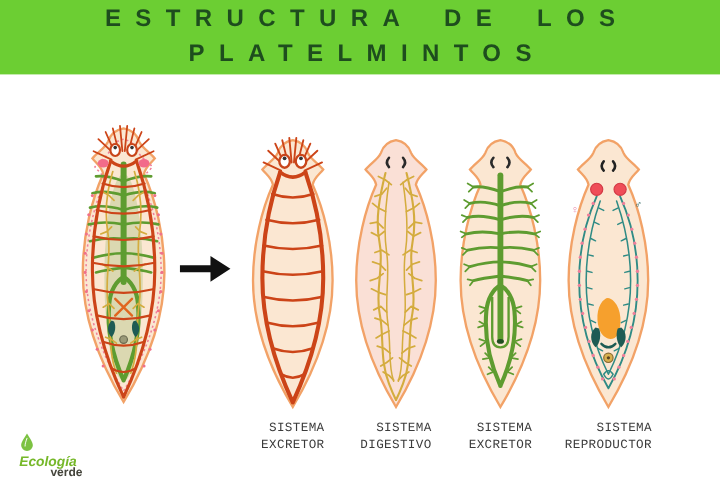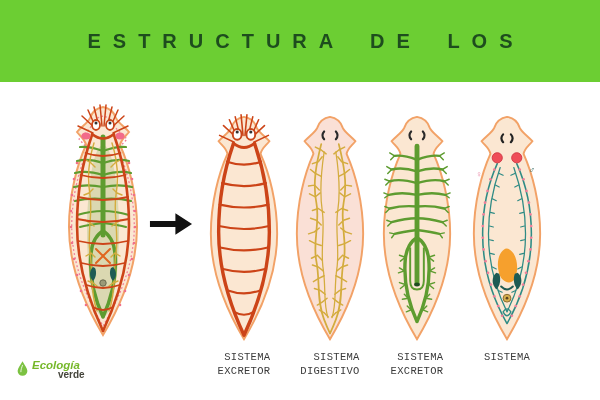--- a/index.html
+++ b/index.html
@@ -1,51 +1,52 @@
 <!DOCTYPE html>
 <html style="--header-bg: #6CCE33; --header-text: #1E4D1E; --body-bg: #FFFFFF; --label-text: #3B3B3B; --nervous-color: #CC4418; --excretory-color: #D4AC3E; --digestive-color: #5E9C30; --reproductive-teal: #2F8B85; --reproductive-pink: #F0708A; --reproductive-red: #EF4D58; --reproductive-orange: #F6A02D; --body-fill: #FBE7D2; --body-outline: #F2A267; --arrow-color: #111111; --logo-green: #76B82A; --logo-dark: #45453C;"><head>
 <meta charset="utf-8">
 <style>
   html,body{margin:0;padding:0;background:#e8e8e8;}
   .canvas{position:relative;width:600px;height:400px;background:var(--body-bg,#fff);
     font-family:"Liberation Sans",sans-serif;overflow:hidden;margin:0 auto;}
-  .header{position:absolute;top:0;left:0;right:0;height:82px;background:var(--header-bg,#6CCE33);
+  .header{position:absolute;top:0;left:0;right:0;height:62px;background:var(--header-bg,#6CCE33);
     display:flex;flex-direction:column;justify-content:center;align-items:center;}
   .title-line{color:var(--header-text,#1E4D1E);font-weight:bold;font-size:20px;
     letter-spacing:12px;word-spacing:8px;line-height:1.45;text-indent:12px;white-space:nowrap;}
   .overview{position:absolute;left:63px;top:100px;width:80px;height:242px;}
   .arrow-box{position:absolute;left:148px;top:211px;width:45px;height:26px;}
   .syscol{position:absolute;top:112px;display:flex;flex-direction:column;align-items:center;}
   .syscol svg.worm{width:78px;height:232px;display:block;}
   .sys-label{margin-top:6px;text-align:right;font-size:10.5px;line-height:1.35;
     color:var(--label-text,#3B3B3B);letter-spacing:0.3px;white-space:nowrap;font-family:Liberation Mono, monospace;}
   .col-nervioso{left:201px;width:86px;}
   .col-excretor{left:288px;width:84px;}
   .col-digestivo{left:375px;width:84px;}
   .col-reproductor{left:462px;width:90px;}
-  .logo{position:absolute;left:16px;top:360px;display:flex;align-items:flex-start;gap:3px;}
+  .logo{position:absolute;left:16px;top:360px;display:flex;align-items:flex-start;gap:3px;flex-direction:column;}
   .logo-text{position:relative;line-height:1;}
   .logo-line1{color:#76B82A;font-weight:bold;font-style:italic;font-size:11.5px;}
   .logo-line2{color:#45453C;font-weight:bold;font-size:10px;margin-left:26px;margin-top:-2px;}
   
   .nerv{stroke:var(--nervous-color,#CC4418);}
   .excr{stroke:var(--excretory-color,#D4AC3E);}
   .dige{stroke:var(--digestive-color,#5E9C30);}
   .repr{stroke:var(--reproductive-teal,#2F8B85);}
   .body-shape{fill:var(--body-fill,#FBE7D2);stroke:var(--body-outline,#F2A267);stroke-width:2;}
   .body-shape-pink{fill:#FAE0D6;stroke:var(--body-outline,#F2A267);stroke-width:2;}
   svg{overflow:visible;}
 </style>
 </head>
 <body>
 
 <div class="canvas">
 
   <div class="header">
     <div class="title-line">ESTRUCTURA DE LOS</div>
+    <div class="title-line">PLATELMINTOS</div>
   </div>
 
   <svg class="overview" viewBox="0 0 80 236">
     <path class="body-shape" d="M40,4 C34,5 29,9 27,15 C25,20 18,24 14,29 C17,33 22,36 23,42 C14,62 6,92 6,124 C6,164 22,202 40,232 C58,202 74,164 74,124 C74,92 66,62 57,42 C58,36 63,33 66,29 C62,24 55,20 53,15 C51,9 46,5 40,4 Z"></path>
     <path d="M40,4 C34,5 29,9 27,15 C25,20 18,24 14,29 C17,33 22,36 23,42 C14,62 6,92 6,124 C6,164 22,202 40,232 C58,202 74,164 74,124 C74,92 66,62 57,42 C58,36 63,33 66,29 C62,24 55,20 53,15 C51,9 46,5 40,4 Z" transform="translate(3.2,9.4) scale(0.92)" fill="none" stroke="#F07F9A" stroke-width="1.4" stroke-dasharray="2,2.5"></path>
     <ellipse cx="40" cy="128" rx="16" ry="86" fill="#6AA339" opacity="0.22"></ellipse>
     <g class="dige" fill="none" stroke-width="2.2" stroke-linecap="round">
       <path stroke-width="5" d="M40,34 L40,132"></path>
       <path d="M40,48 C32,45 25,43 17,44 M40,60 C31,57 22,56 14,58 M40,72 C30,69 20,68 12,70 M40,84 C30,82 19,82 11,84 M40,96 C30,95 20,96 12,98 M40,108 C31,108 21,110 14,112 M40,120 C32,121 24,122 17,124"></path>
       <path d="M40,48 C48,45 55,43 63,44 M40,60 C49,57 58,56 66,58 M40,72 C50,69 60,68 68,70 M40,84 C50,82 61,82 69,84 M40,96 C50,95 60,96 68,98 M40,108 C49,108 59,110 66,112 M40,120 C48,121 56,122 63,124"></path>
@@ -229,20 +230,21 @@
       <g>
         <circle cx="40" cy="190" r="4" fill="#D8B04E" stroke="#8A6A30" stroke-width="1"></circle>
         <circle cx="40" cy="190" r="1.4" fill="#5C4420"></circle>
       </g>
       <g>
         <path d="M36,22 q-3.5,4 0,8 M44,22 q3.5,4 0,8" fill="none" stroke="#222" stroke-width="2.2" stroke-linecap="round"></path>
       </g>
     </svg>
     <div class="sys-label">
       <div>SISTEMA</div>
+      <div>REPRODUCTOR</div>
     </div>
   </div>
 
   <div class="logo">
     <svg width="13" height="17" viewBox="0 0 16 20">
       <path d="M8,1 C5,6 2,10 2,13 a6,6 0 0 0 12,0 C14,10 11,6 8,1 Z" fill="#7CC242"></path>
       <path d="M8,6 C7,9 6,11 6,14" stroke="#fff" stroke-width="1" fill="none" stroke-linecap="round"></path>
     </svg>
     <div class="logo-text">
       <div class="logo-line1">Ecología</div>

